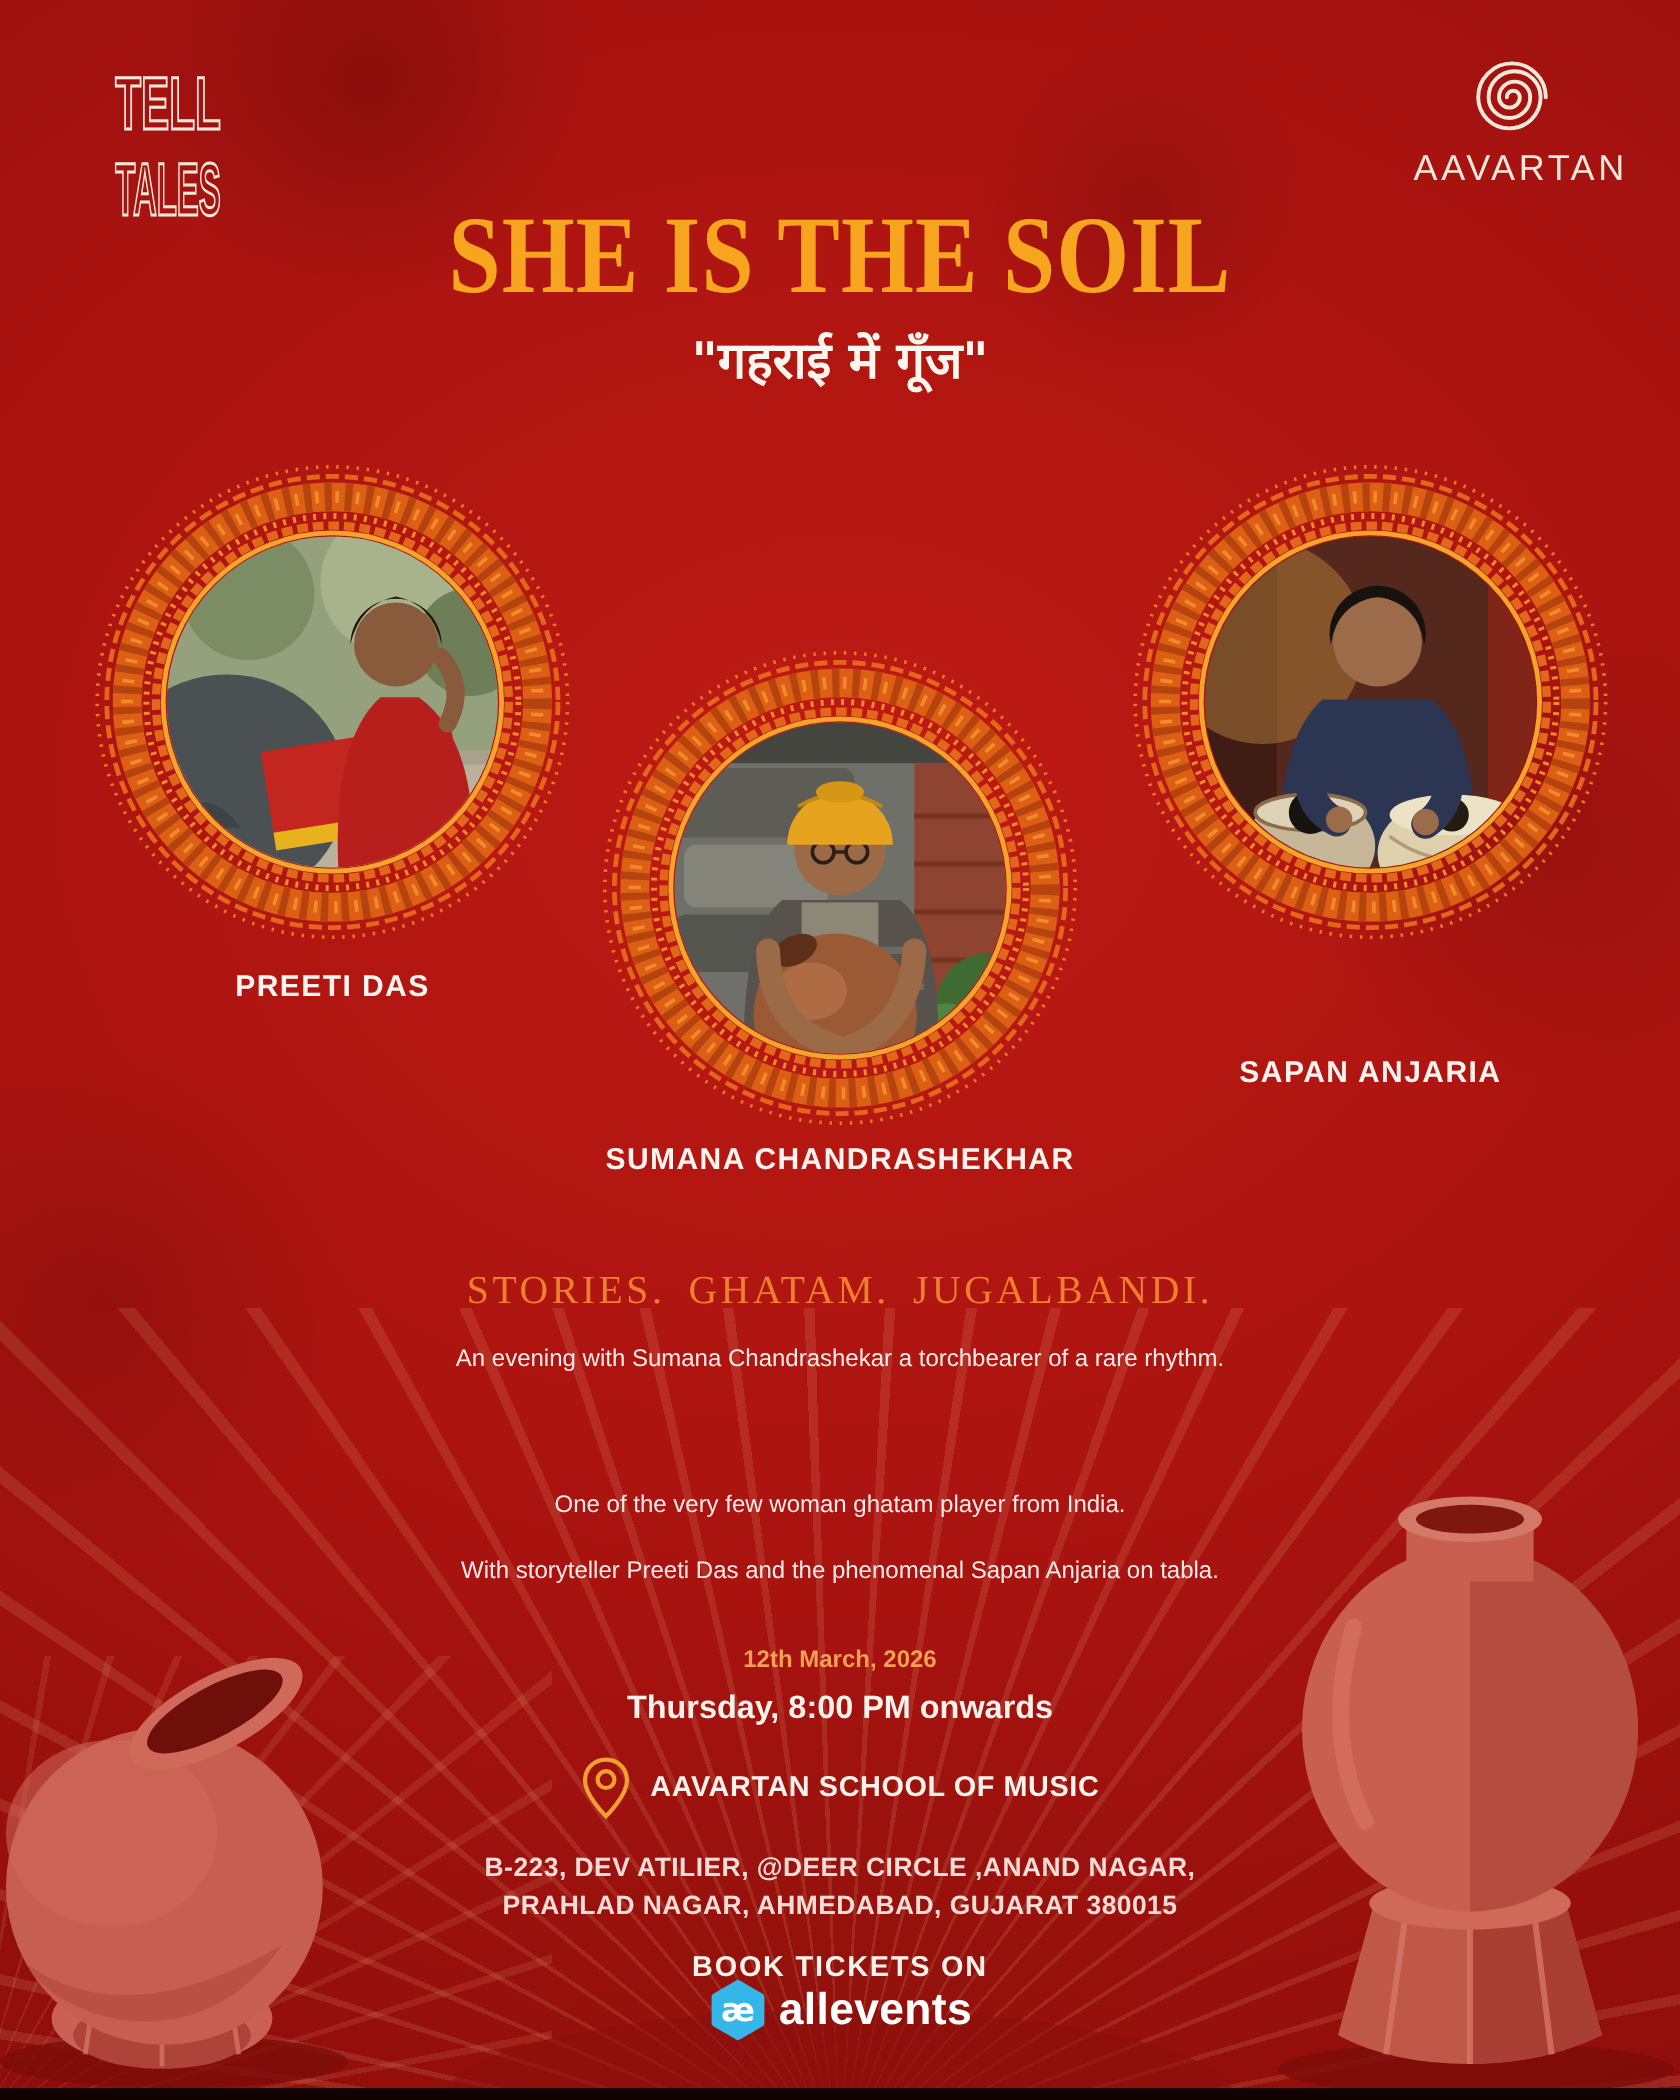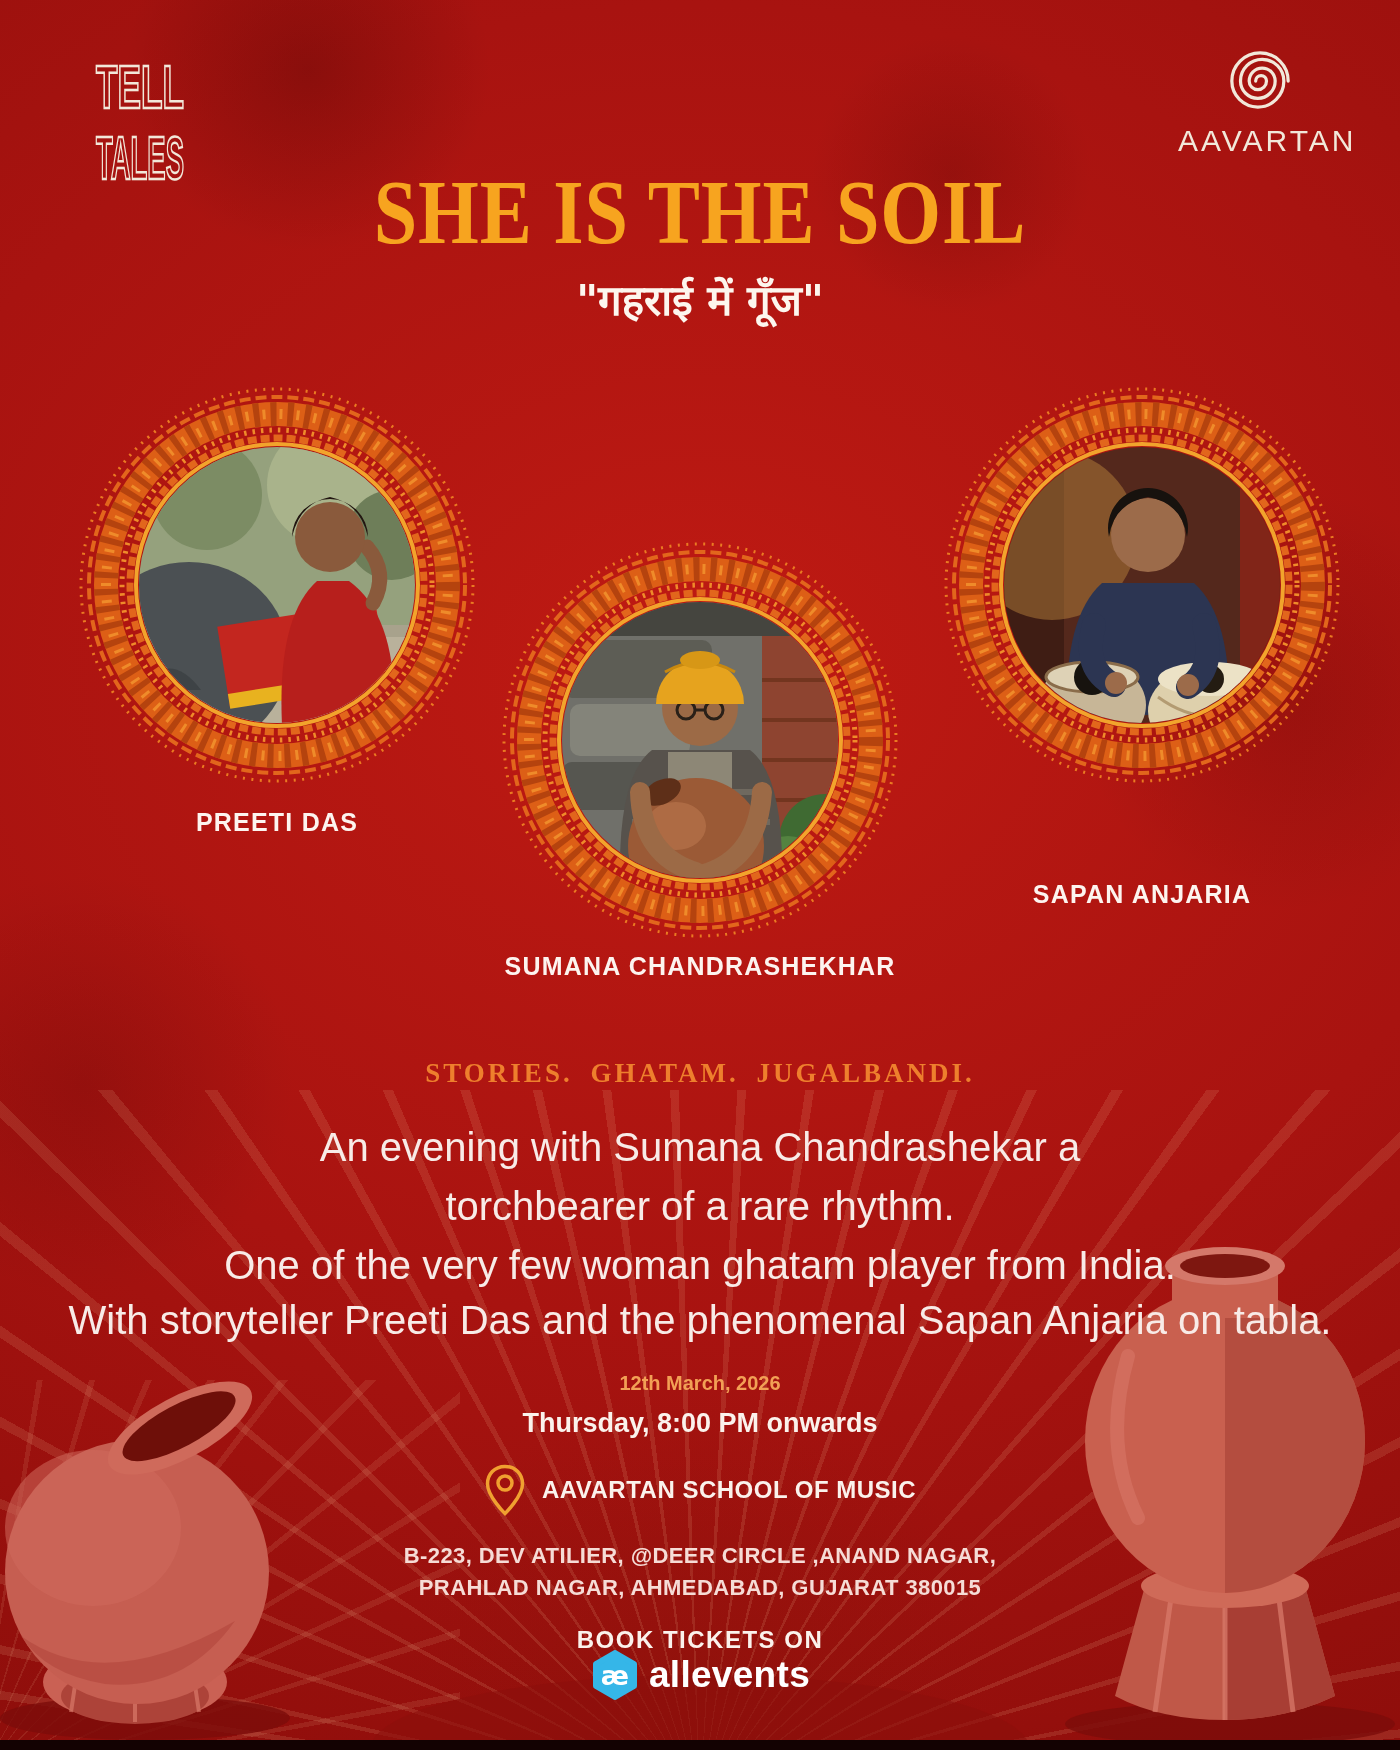--- a/index.html
+++ b/index.html
@@ -42,23 +42,23 @@
   .circle-preeti{left:77px;top:385px;}
   .circle-sumana{left:500px;top:540px;}
   .circle-sapan{left:942px;top:385px;}
   .performer-name{position:absolute;width:400px;text-align:center;color:#fdf4ef;
     font-weight:bold;font-size:25px;letter-spacing:1.2px;}
   .name-preeti{left:77px;top:808px;}
   .name-sapan{left:942px;top:856px;margin-top:24px;}
   .name-sumana{left:500px;top:952px;}
 
   .tagline{position:absolute;left:0;top:1058px;width:100%;text-align:center;
-    font-family:"Liberation Serif",serif;font-weight:bold;font-size:27px;
+    font-family:"Liberation Serif",serif;font-weight:normal;font-size:33px;
     letter-spacing:3px;word-spacing:8px;color:#ee7f2d;}
-  .desc{color:#f8ebe7;text-align:center;font-size:40px;position:absolute;}
+  .desc{color:#f8ebe7;text-align:center;font-size:20px;position:absolute;}
   .desc1{left:300px;top:1118px;width:800px;line-height:1.47;}
   .desc2{left:0;top:1243px;width:100%;}
   .desc3{left:0;top:1298px;width:100%;}
 
   .date{position:absolute;left:0;top:1372px;width:100%;text-align:center;
     font-size:20px;font-weight:bold;color:#f2a055;}
   .time{position:absolute;left:0;top:1408px;width:100%;text-align:center;
     font-size:27px;font-weight:bold;color:#fbf2ec;}
 
   .venue-row{position:absolute;left:0;top:1462px;width:100%;display:flex;

